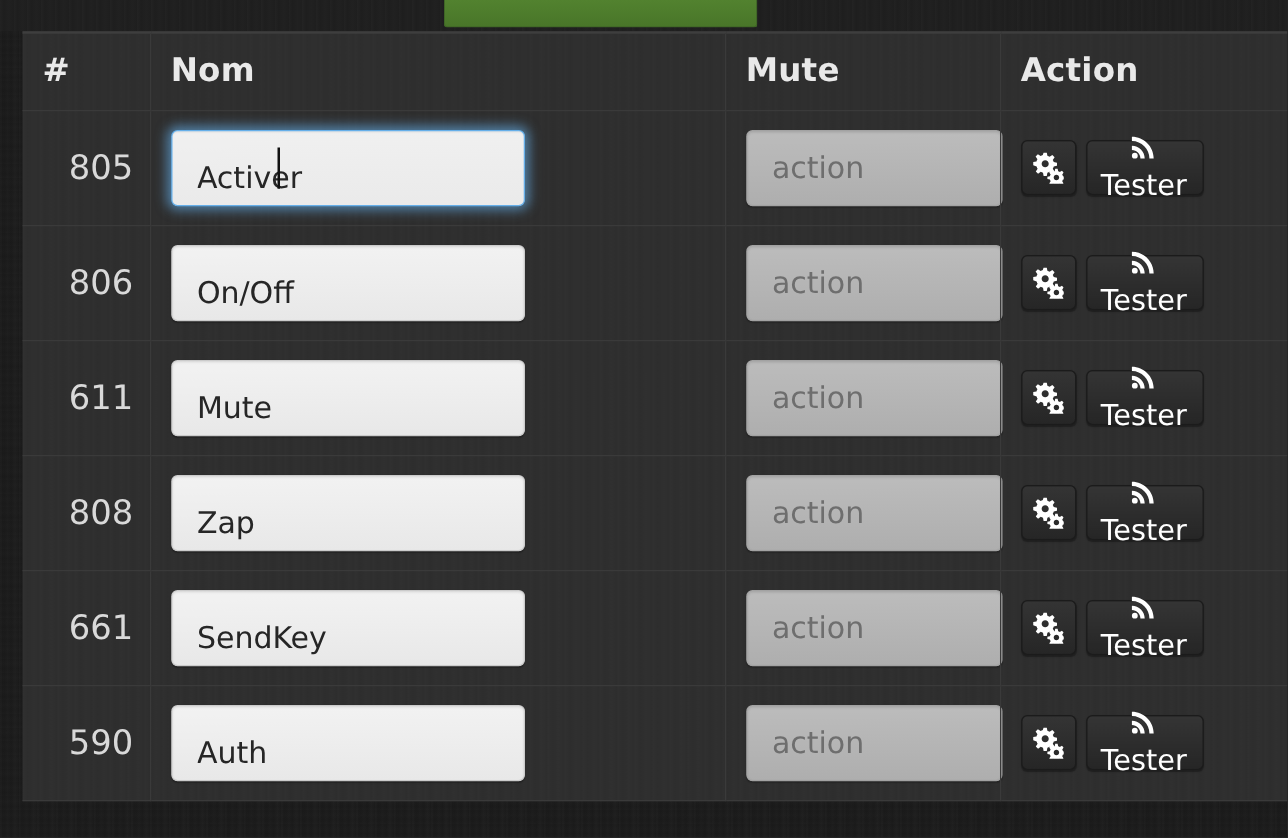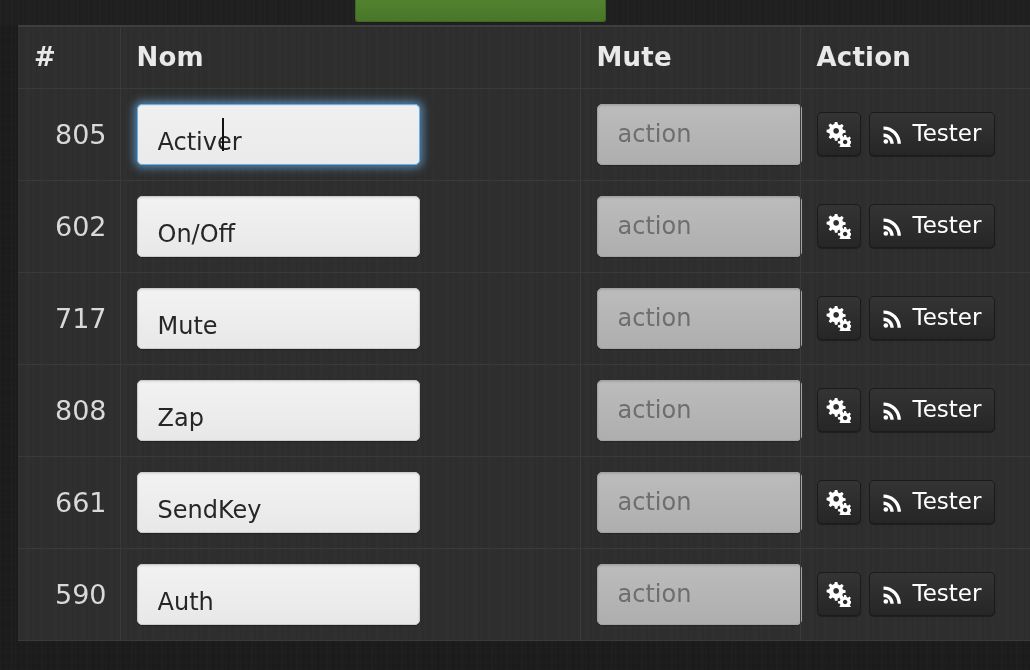--- a/index.html
+++ b/index.html
@@ -190,20 +190,21 @@
     background-image: linear-gradient(180deg, #343434 0%, #262626 100%);
     border: 1px solid #1b1b1b;
     border-radius: 5px;
     color: #ffffff;
     font-size: 23px;
     font-family: "DejaVu Sans", "Liberation Sans", sans-serif;
     cursor: pointer;
     box-shadow: 0 1px 1px rgba(0,0,0,0.35);
     vertical-align: middle;
     padding: 0 11px;
+    flex-direction: column;
   }
 
   .btn-icon-only { width: 44px; padding: 0; margin-right: 8px; }
   .btn-tester { padding: 0 13px 0 11px; }
 
   .btn .ico { display: inline-flex; align-items: center; }
   .btn .ico svg { display: block; }
   .btn .lbl { line-height: 1; padding-bottom: 2px; }
 
   
@@ -249,21 +250,21 @@
                 <svg width="23" height="23" viewBox="0 0 448 512" fill="#ffffff" aria-hidden="true">
                   <circle cx="76" cy="412" r="52"></circle>
                   <path d="M24 236v76c84 0 152 68 152 152h76C252 338 150 236 24 236z"></path>
                   <path d="M24 76v76c172 0 312 140 312 312h76C412 250 238 76 24 76z"></path>
                 </svg>
               </span>
               <span class="lbl">Tester</span>
             </button></td>
         </tr>
         <tr>
-          <td><span class="cell-id">602</span></td>
+          <td><span class="cell-id">806</span></td>
           <td><span class="input-host"><input type="text" class="txt-input" value="On/Off" style=""></span></td>
           <td>
             <input type="text" class="txt-disabled" disabled="" placeholder="action" style="">
           </td>
           <td class="act-cell"><button class="btn btn-icon-only">
               <span class="ico">
                 <svg width="25" height="25" viewBox="0 0 512 512" fill="#ffffff" aria-hidden="true">
                   <path d="M182 0h52l10 53c13 4 25 9 36 16l45-30 37 37-30 45c7 11 12 23 16 36l53 10v52l-53 10c-4 13-9 25-16 36l30 45-37 37-45-30c-11 7-23 12-36 16l-10 53h-52l-10-53c-13-4-25-9-36-16l-45 30-37-37 30-45c-7-11-12-23-16-36L12 209v-52l53-10c4-13 9-25 16-36L51 66l37-37 45 30c11-7 23-12 36-16L182 0zm26 125c-32 0-58 26-58 58s26 58 58 58 58-26 58-58-26-58-58-58z"></path>
                   <path d="M372 268h40l8 41c10 3 19 7 27 12l35-23 28 28-23 35c5 8 9 17 12 27l41 8v40l-41 8c-3 10-7 19-12 27l23 35-28 28-35-23c-8 5-17 9-27 12l-8 41h-40l-8-41c-10-3-19-7-27-12l-35 23-28-28 23-35c-5-8-9-17-12-27l-41-8v-40l41-8c3-10 7-19 12-27l-23-35 28-28 35 23c8-5 17-9 27-12l8-41zm20 96c-25 0-45 20-45 45s20 45 45 45 45-20 45-45-20-45-45-45z"></path>
                 </svg>
@@ -273,21 +274,21 @@
                 <svg width="23" height="23" viewBox="0 0 448 512" fill="#ffffff" aria-hidden="true">
                   <circle cx="76" cy="412" r="52"></circle>
                   <path d="M24 236v76c84 0 152 68 152 152h76C252 338 150 236 24 236z"></path>
                   <path d="M24 76v76c172 0 312 140 312 312h76C412 250 238 76 24 76z"></path>
                 </svg>
               </span>
               <span class="lbl">Tester</span>
             </button></td>
         </tr>
         <tr>
-          <td><span class="cell-id">717</span></td>
+          <td><span class="cell-id">611</span></td>
           <td><span class="input-host"><input type="text" class="txt-input" value="Mute" style=""></span></td>
           <td>
             <input type="text" class="txt-disabled" disabled="" placeholder="action" style="">
           </td>
           <td class="act-cell"><button class="btn btn-icon-only">
               <span class="ico">
                 <svg width="25" height="25" viewBox="0 0 512 512" fill="#ffffff" aria-hidden="true">
                   <path d="M182 0h52l10 53c13 4 25 9 36 16l45-30 37 37-30 45c7 11 12 23 16 36l53 10v52l-53 10c-4 13-9 25-16 36l30 45-37 37-45-30c-11 7-23 12-36 16l-10 53h-52l-10-53c-13-4-25-9-36-16l-45 30-37-37 30-45c-7-11-12-23-16-36L12 209v-52l53-10c4-13 9-25 16-36L51 66l37-37 45 30c11-7 23-12 36-16L182 0zm26 125c-32 0-58 26-58 58s26 58 58 58 58-26 58-58-26-58-58-58z"></path>
                   <path d="M372 268h40l8 41c10 3 19 7 27 12l35-23 28 28-23 35c5 8 9 17 12 27l41 8v40l-41 8c-3 10-7 19-12 27l23 35-28 28-35-23c-8 5-17 9-27 12l-8 41h-40l-8-41c-10-3-19-7-27-12l-35 23-28-28 23-35c-5-8-9-17-12-27l-41-8v-40l41-8c3-10 7-19 12-27l-23-35 28-28 35 23c8-5 17-9 27-12l8-41zm20 96c-25 0-45 20-45 45s20 45 45 45 45-20 45-45-20-45-45-45z"></path>
                 </svg>

